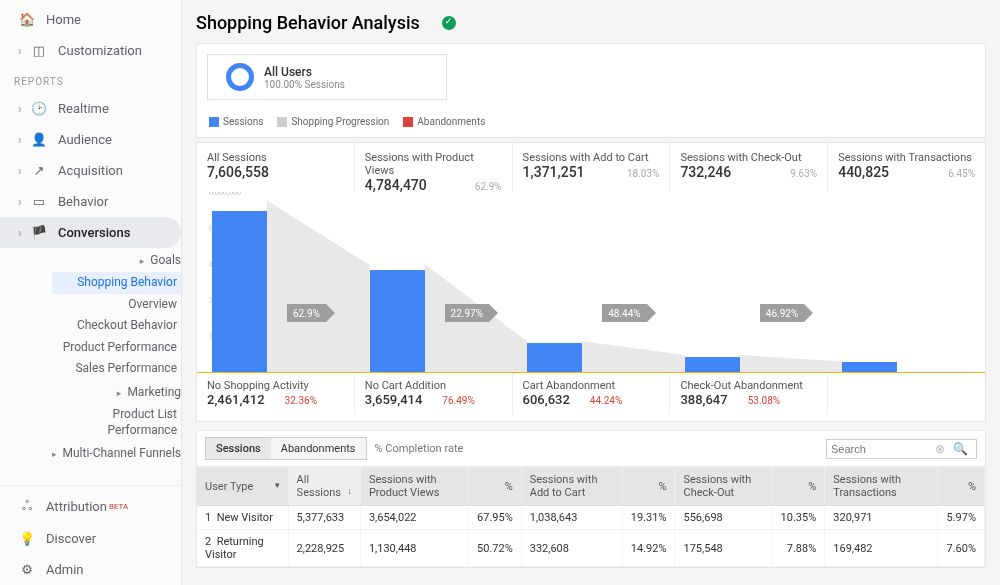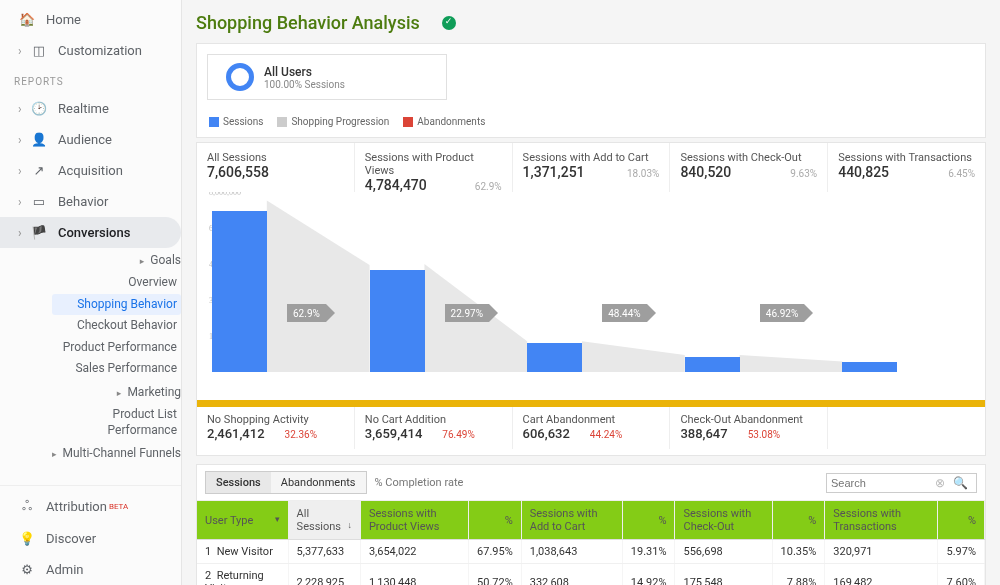--- a/index.html
+++ b/index.html
@@ -13,21 +13,21 @@
 .nav-item.active { background: #e8eaed; border-radius: 0 16px 16px 0; color:#202124; font-weight:500;}
 .subnav { margin-left: 34px; font-size: 12px; color:#5f6368;}
 .subnav .sub { padding: 5px 0 5px 10px; cursor:pointer;text-align:right; }
 .subnav .sub.caret::before { content:"▸"; margin-right:6px; font-size:9px; color:#888;}
 .subnav .sub.caret.open::before { content:"▾"; }
 .subnav .sub.deep { margin-left: 18px; padding:3px 4px; line-height:1.3;}
 .subnav .sub.highlight { color:#1a73e8; background:#e8f0fe; border-radius:3px; }
 .bottom-nav { margin-top:auto; border-top:1px solid #eee; padding-top:4px;}
 .badge-beta { color:#d93025; font-size:8px; vertical-align:super; margin-left:2px;}
 .main { flex: 1; overflow: auto; padding: 8px 14px 14px 14px; }
-.page-title { font-size: 18px; font-weight: 500; color:#4d7c0f; display:flex; align-items:center; gap:22px; margin:4px 0 10px 0;}
+.page-title { font-size: 18px; font-weight: 500; color:#000000; display:flex; align-items:center; gap:22px; margin:4px 0 10px 0;}
 .verified { width:14px; height:14px; background:#0f9d58; border-radius:50%; position:relative; display:inline-block;}
 .verified::after{content:"✓"; color:#fff; font-size:9px; position:absolute; left:3px; top:0;}
 .card { background:#fff; border:1px solid #e5e5e5; }
 .segments { display:flex; gap:28px; padding:10px; }
 .seg { display:flex; align-items:center; gap:10px; border:1px solid #e0e0e0; padding:8px 18px; width:240px; cursor:pointer;}
 .seg.dashed { border:1px dashed #ccc; color:#888; }
 .seg .ring { width:28px; height:28px; border-radius:50%; border:5px solid #4285f4; }
 .seg.dashed .ring { border:4px solid #ccc; }
 .seg .t { font-size:12px; font-weight:500; }
 .seg .s { font-size:10px; color:#888; }
@@ -44,38 +44,38 @@
 .col .head .val { font-size:14px; font-weight:500;}
 .col .head .pct { font-size:10px; color:#aaa; float:right; margin-top:4px;}
 .chart-area { height:180px; position:relative; overflow:hidden;}
 .ylabels { position:absolute; left:0; top:0; bottom:0; width:48px; font-size:8px; color:#bbb;}
 .ylabels span { position:absolute; right:4px; transform:translateY(-50%);font-family:Liberation Serif, serif;}
 .bars { position:absolute; left:0; right:0; bottom:0; height:170px; display:flex;}
 .barcol { flex:1; position:relative; }
 .bar { background:#4285f4; position:absolute; bottom:0; left:15px; width:55px; }
 .arrow-tag { position:absolute; background:#9e9e9e; color:#fff; font-size:10px; padding:3px 6px; display:flex; align-items:center; height:18px;}
 .arrow-tag::after { content:""; position:absolute; right:-9px; top:0; border-top:9px solid transparent; border-bottom:9px solid transparent; border-left:9px solid #9e9e9e;}
-.abandon { display:flex; border-top:7px solid #eab308; margin-top:28px;}
+.abandon { display:flex; border-top:1px solid #eab308; }
 .acol { flex:1; border-left:1px solid #eee; padding:6px 10px 8px 10px;}
 .acol:first-child{border-left:none;}
 .acol .albl { font-size:11px; color:#555;}
 .acol .aval { font-size:13px; font-weight:500; display:inline-block;}
 .acol .apct { font-size:10px; color:#db4437; margin-left:20px;}
 .table-card { background:#fff; border:1px solid #e5e5e5; margin-top:8px;}
 .tbar { display:flex; align-items:center; padding:6px 8px; border-bottom:1px solid #eee; gap:8px;}
 .tabs { display:flex; border:1px solid #ccc;}
 .tabs .t { padding:4px 10px; font-size:11px; background:#f5f5f5; cursor:pointer;}
 .tabs .t.active { background:#e8e8e8; font-weight:500;}
 .compl { font-size:11px; color:#777;}
 .search { margin-left:auto; display:flex; align-items:center; border:1px solid #ccc; padding:2px 4px;}
 .search input { border:none; outline:none; width:100px; font-size:11px;}
 .search .x { color:#bbb; cursor:pointer; padding:0 4px;}
 .search .mag { padding:0 4px; cursor:pointer;}
 table { width:100%; border-collapse:collapse; font-size:11px;}
-th { text-align:left; padding:6px 8px; border-bottom:1px solid #ddd; border-right:1px solid #eee; background:#84cc16; font-weight:400; color:#555;}
+th { text-align:left; padding:6px 8px; border-bottom:1px solid #ddd; border-right:1px solid #eee; background:#e5e5e5; font-weight:400; color:#555;}
 th.sorted { background:#efefef;}
 th .down{float:right; font-size:9px;}
 td { padding:5px 8px; border-bottom:1px solid #f0f0f0; border-right:1px solid #f5f5f5;}
 td.num, th.num { text-align:right; }
 svg{display:block;}
 .funnel-path { fill:#e8e8e8; }
 </style>
 </head>
 <body>
 
@@ -105,22 +105,22 @@
     <div class="nav-item caret">
         <span class="icon">▭</span>
         <span>Behavior</span>
       </div>
     <div class="nav-item caret active">
         <span class="icon">🏴</span>
         <span>Conversions</span>
       </div>
     <div class="subnav">
       <div class="sub caret">Goals</div>
+      <div class="sub deep highlight">Shopping Behavior</div>
       <div class="sub deep">Overview</div>
-      <div class="sub deep highlight">Shopping Behavior</div>
       <div class="sub deep">Checkout Behavior</div>
       <div class="sub deep">Product Performance</div>
       <div class="sub deep">Sales Performance</div>
       <div class="sub caret" style="margin-left:18px">Marketing</div>
       <div class="sub deep">Product List Performance</div>
       <div class="sub caret">Multi-Channel Funnels</div>
     </div>
   </div>
   <div class="bottom-nav">
     <div class="nav-item">
@@ -190,21 +190,21 @@
         <div class="head">
             <div class="lbl">Sessions with Add to Cart</div>
             <span class="pct">18.03%</span>
             <div class="val">1,371,251</div>
           </div>
       </div>
       <div class="col">
         <div class="head">
             <div class="lbl">Sessions with Check-Out</div>
             <span class="pct">9.63%</span>
-            <div class="val">840,520</div>
+            <div class="val">732,246</div>
           </div>
       </div>
       <div class="col">
         <div class="head">
             <div class="lbl">Sessions with Transactions</div>
             <span class="pct">6.45%</span>
             <div class="val">440,825</div>
           </div>
       </div>
     </div>

